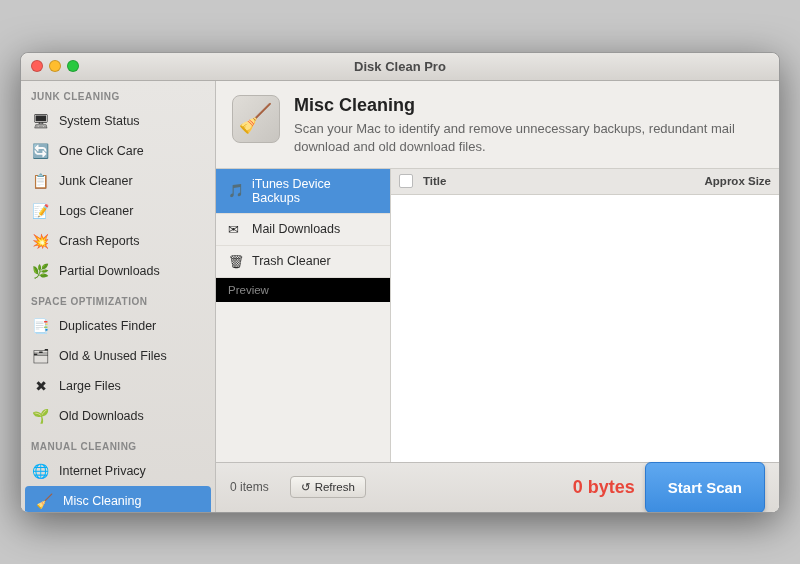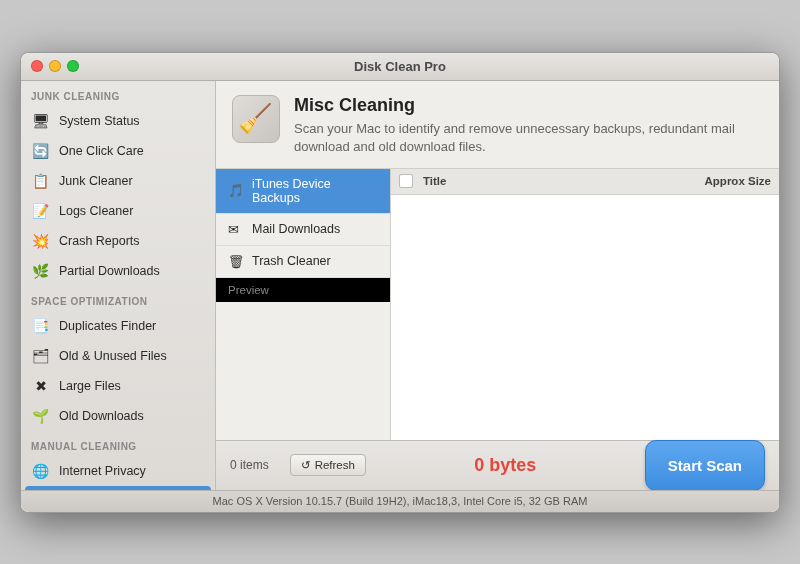--- a/index.html
+++ b/index.html
@@ -233,39 +233,39 @@
       background: linear-gradient(to bottom, #f5f4f0, #e0ddd8);
       border: 1px solid #b8b5b0;
       border-radius: 4px;
       padding: 3px 10px;
       font-size: 11.5px;
       cursor: pointer;
       color: #333;
     }
     .disk-usage {
       flex: 1;
-      text-align: center;
+      text-align: right;
     }
     .disk-usage-bytes {
       font-size: 18px;
       font-weight: 700;
       color: #e8463a;
     }
     .disk-usage-label {
       font-size: 10px;
       font-weight: 700;
       color: #888;
       letter-spacing: 0.5px;
       text-transform: uppercase;
     }
     .start-scan-button {
       background: linear-gradient(to bottom, #5fa8f0, #3d8de0);
       color: white;
       border: 1px solid #2d7acf;
-      border-radius: 11px;
+      border-radius: 6px;
       padding: 16px 22px;
       font-size: 15px;
       font-weight: 600;
       cursor: pointer;
       box-shadow: 0 2px 4px rgba(0,0,0,0.2);
     }
     .status-bar {
       height: 22px;
       background: linear-gradient(to bottom, #d8d5d1, #ccc9c5);
       border-top: 1px solid #b8b5b0;
@@ -404,16 +404,13 @@
           <span>Refresh</span>
         </button>
         <div class="disk-usage">
           <div class="disk-usage-bytes">0 bytes</div>
         </div>
         <button class="start-scan-button">Start Scan</button>
       </div>
     </div>
   </div>
 
-  <div class="status-bar">
-    <span>Mac OS X Version 10.15.7 (Build 19H2), iMac18,3, Intel Core i5, 32 GB RAM</span>
-  </div>
 </div>
 
 </body></html>

